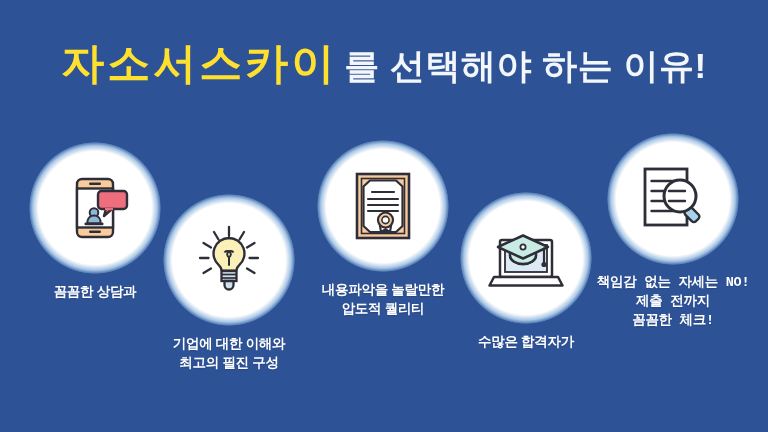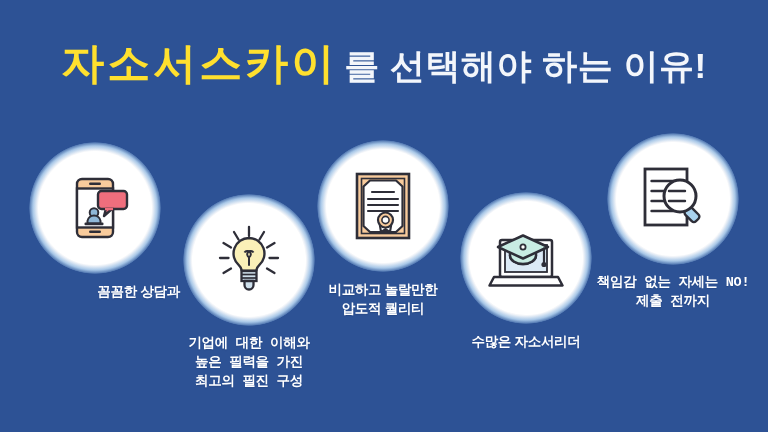--- a/index.html
+++ b/index.html
@@ -106,22 +106,22 @@
     font-size: 13.5px;
     font-weight: 700;
     line-height: 1.42;
     letter-spacing: -0.3px;
     text-shadow: 0 1px 1px rgba(20,45,95,0.25);
   }
 
   .caption div { white-space: nowrap; }
 
   
-  #feature-1 { left: 10px;  top: 142px; text-align: right; }
-  #feature-2 { left: 164px; top: 194px; font-family: Liberation Mono, monospace; }
+  #feature-1 { left: 10px;  top: 142px; }
+  #feature-2 { left: 144px; top: 194px; }
   #feature-3 { left: 298px; top: 140px; }
   #feature-4 { left: 441px; top: 192px; }
   #feature-5 { left: 588px; top: 133px; font-family: Liberation Mono, monospace; }
 </style>
 </head>
 <body>
 
 <div id="stage">
 
   <div id="title-bar">
@@ -181,21 +181,20 @@
 
           <rect x="30.5" y="49" width="15" height="10" fill="#cfe0ec" stroke="#2e2e38" stroke-width="2.3"></rect>
           <line x1="30.5" y1="52.5" x2="45.5" y2="52.5" stroke="#2e2e38" stroke-width="1.7"></line>
           <line x1="30.5" y1="56" x2="45.5" y2="56" stroke="#2e2e38" stroke-width="1.7"></line>
           <path d="M33.5 59 h9 v4 a4.5 4.5 0 0 1 -9 0 z" fill="#cfe0ec" stroke="#2e2e38" stroke-width="2.3" stroke-linejoin="round"></path>
         </svg>
       </div>
     </div>
     <div class="caption">
       <div>기업에 대한 이해와</div>
-      <div>높은 필력을 가진</div>
       <div>최고의 필진 구성</div>
     </div>
   </div>
 
   <div class="feature" id="feature-3">
     <div class="circle-wrap">
       <div class="circle-glow"></div>
       <div class="circle-disc">
         <svg width="70" height="74" viewBox="0 0 70 74">
 
@@ -212,21 +211,21 @@
           </g>
 
           <path d="M31.5 54 l1.5 9 l4.5 -3 l4.5 3 l1.5 -9 z" fill="#ffffff" stroke="#2e2e38" stroke-width="2.1" stroke-linejoin="round"></path>
 
           <circle cx="37.5" cy="51" r="7.5" fill="#f8cb9c" stroke="#2e2e38" stroke-width="2.2"></circle>
           <circle cx="37.5" cy="51" r="3.6" fill="#ffffff" stroke="#2e2e38" stroke-width="1.6"></circle>
         </svg>
       </div>
     </div>
     <div class="caption">
-      <div>비교하고 놀랄만한</div>
+      <div>내용파악을 놀랄만한</div>
       <div>압도적 퀄리티</div>
     </div>
   </div>
 
   <div class="feature" id="feature-4">
     <div class="circle-wrap">
       <div class="circle-glow"></div>
       <div class="circle-disc">
         <svg width="80" height="72" viewBox="0 0 80 72">
 
@@ -239,21 +238,21 @@
           <path d="M24 28 v5.5 a13 8.5 0 0 0 26 0 v-5.5 z" fill="#c8ece3" stroke="#2e2e38" stroke-width="2.4" stroke-linejoin="round"></path>
           <path d="M37 13.5 L62 25 L37 36.5 L12 25 z" fill="#c8ece3" stroke="#2e2e38" stroke-width="2.5" stroke-linejoin="round"></path>
           <circle cx="37" cy="25" r="2.6" fill="#ffffff" stroke="#2e2e38" stroke-width="1.8"></circle>
 
           <path d="M58 26.5 v14" stroke="#2e2e38" stroke-width="2.2" stroke-linecap="round" fill="none"></path>
           <circle cx="58" cy="42.5" r="2.6" fill="#2e2e38"></circle>
         </svg>
       </div>
     </div>
     <div class="caption">
-      <div>수많은 자소서리더</div>
+      <div>수많은 합격자가</div>
     </div>
   </div>
 
   <div class="feature" id="feature-5">
     <div class="circle-wrap">
       <div class="circle-glow"></div>
       <div class="circle-disc">
         <svg width="76" height="74" viewBox="0 0 76 74">
 
           <rect x="10" y="7" width="42" height="56" fill="#ffffff" stroke="#2e2e38" stroke-width="2.8"></rect>
@@ -270,16 +269,17 @@
           <g stroke="#2e2e38" stroke-width="2.4" stroke-linecap="round">
             <line x1="34" y1="29" x2="50" y2="29"></line>
             <line x1="34" y1="39" x2="50" y2="39"></line>
           </g>
         </svg>
       </div>
     </div>
     <div class="caption">
       <div>책임감 없는 자세는 NO!</div>
       <div>제출 전까지</div>
+      <div>꼼꼼한 체크!</div>
     </div>
   </div>
 
 </div>
 
 </body></html>

